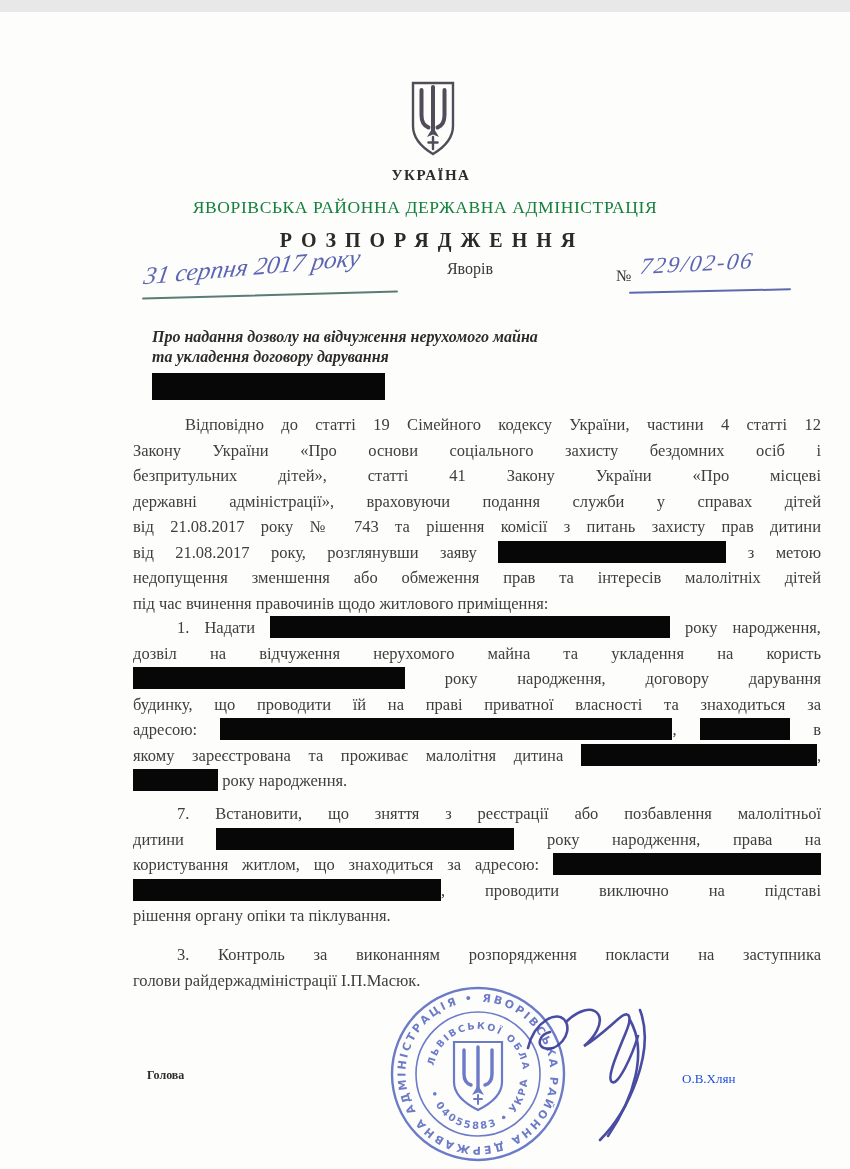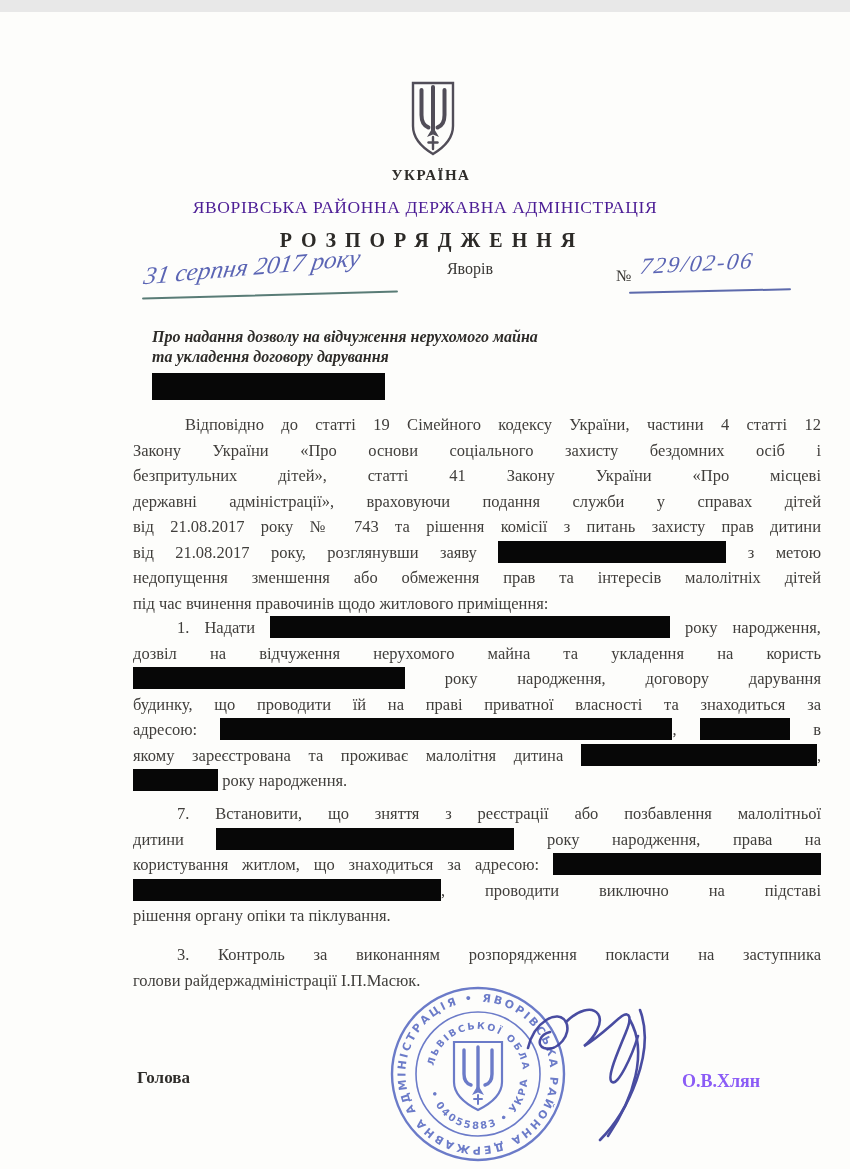--- a/index.html
+++ b/index.html
@@ -5,21 +5,21 @@
   html,body{margin:0;padding:0;background:#e8e8e8;}
   .page{
     position:relative; width:850px; height:1169px; margin:12px auto;
     background:#fdfdfb; overflow:hidden;
     font-family:"Liberation Serif", serif; color:#3e3c39;
   }
   .abs{position:absolute;}
   .centered{transform:translateX(-50%);}
   
   .country{top:155px;left:431px;font-size:15px;font-weight:bold;letter-spacing:1.5px;color:#2f2d2a;}
-  .admin{top:185px;left:425px;font-size:17.5px;letter-spacing:0.6px;color:#4c1d95;white-space:nowrap;}
+  .admin{top:185px;left:425px;font-size:17.5px;letter-spacing:0.6px;color:#15803d;white-space:nowrap;}
   .doctype{top:217px;left:432px;font-size:20px;font-weight:bold;letter-spacing:0.45em;color:#2c2a27;white-space:nowrap;}
   .hand{font-style:italic;color:#4a55ad;white-space:nowrap;}
   .date-hand{top:241px;left:146px;font-size:25px;transform:skewX(-14deg) rotate(-5deg);opacity:.9;}
   .num-hand{top:239px;left:641px;font-size:23px;letter-spacing:2px;transform:skewX(-12deg) rotate(-3deg);opacity:.9;}
   .place{top:248px;left:470px;font-size:16px;color:#3a3835;}
   .numlabel{top:255px;left:616px;font-size:16px;color:#3a3835;}
   .uline{height:2px;border-radius:1px;}
   .uline.date{top:282px;left:142px;width:256px;background:#3c655e;transform:rotate(-1.6deg);opacity:.85;}
   .uline.num{top:278px;left:629px;width:162px;background:#41509e;transform:rotate(-1.2deg);opacity:.85;}
   
@@ -29,22 +29,22 @@
   .bar.title-bar{top:361px;left:152px;width:233px;height:27px;}
   
   .paragraph{position:absolute;left:133px;width:688px;}
   .p-line{
     height:25.5px;line-height:25.5px;font-size:16.5px;color:#403e3b;
     white-space:nowrap;text-align:justify;text-align-last:justify;
   }
   .p-line.last{text-align-last:left;}
   .redact{display:inline-block;height:22px;background:#070707;vertical-align:-5px;}
   
-  .position-title{top:1056px;left:137px;font-size:17px;font-weight:bold;color:#2e2c29;}
-  .signer-name{top:1059px;left:682px;font-size:18px;font-weight:bold;color:#8b5cf6;}
+  .position-title{top:1056px;left:147px;font-size:12px;font-weight:bold;color:#2e2c29;}
+  .signer-name{top:1059px;left:682px;font-size:13px;font-weight:normal;color:#1d4ed8;}
   .crest{top:68px;left:409px;}
   .stamp{top:966px;left:382px;opacity:.82;}
   .sig{top:982px;left:512px;opacity:.92;}
   .stamp text{font-family:"DejaVu Sans", sans-serif;}
 </style>
 </head>
 <body>
 
 <div class="page">
 

